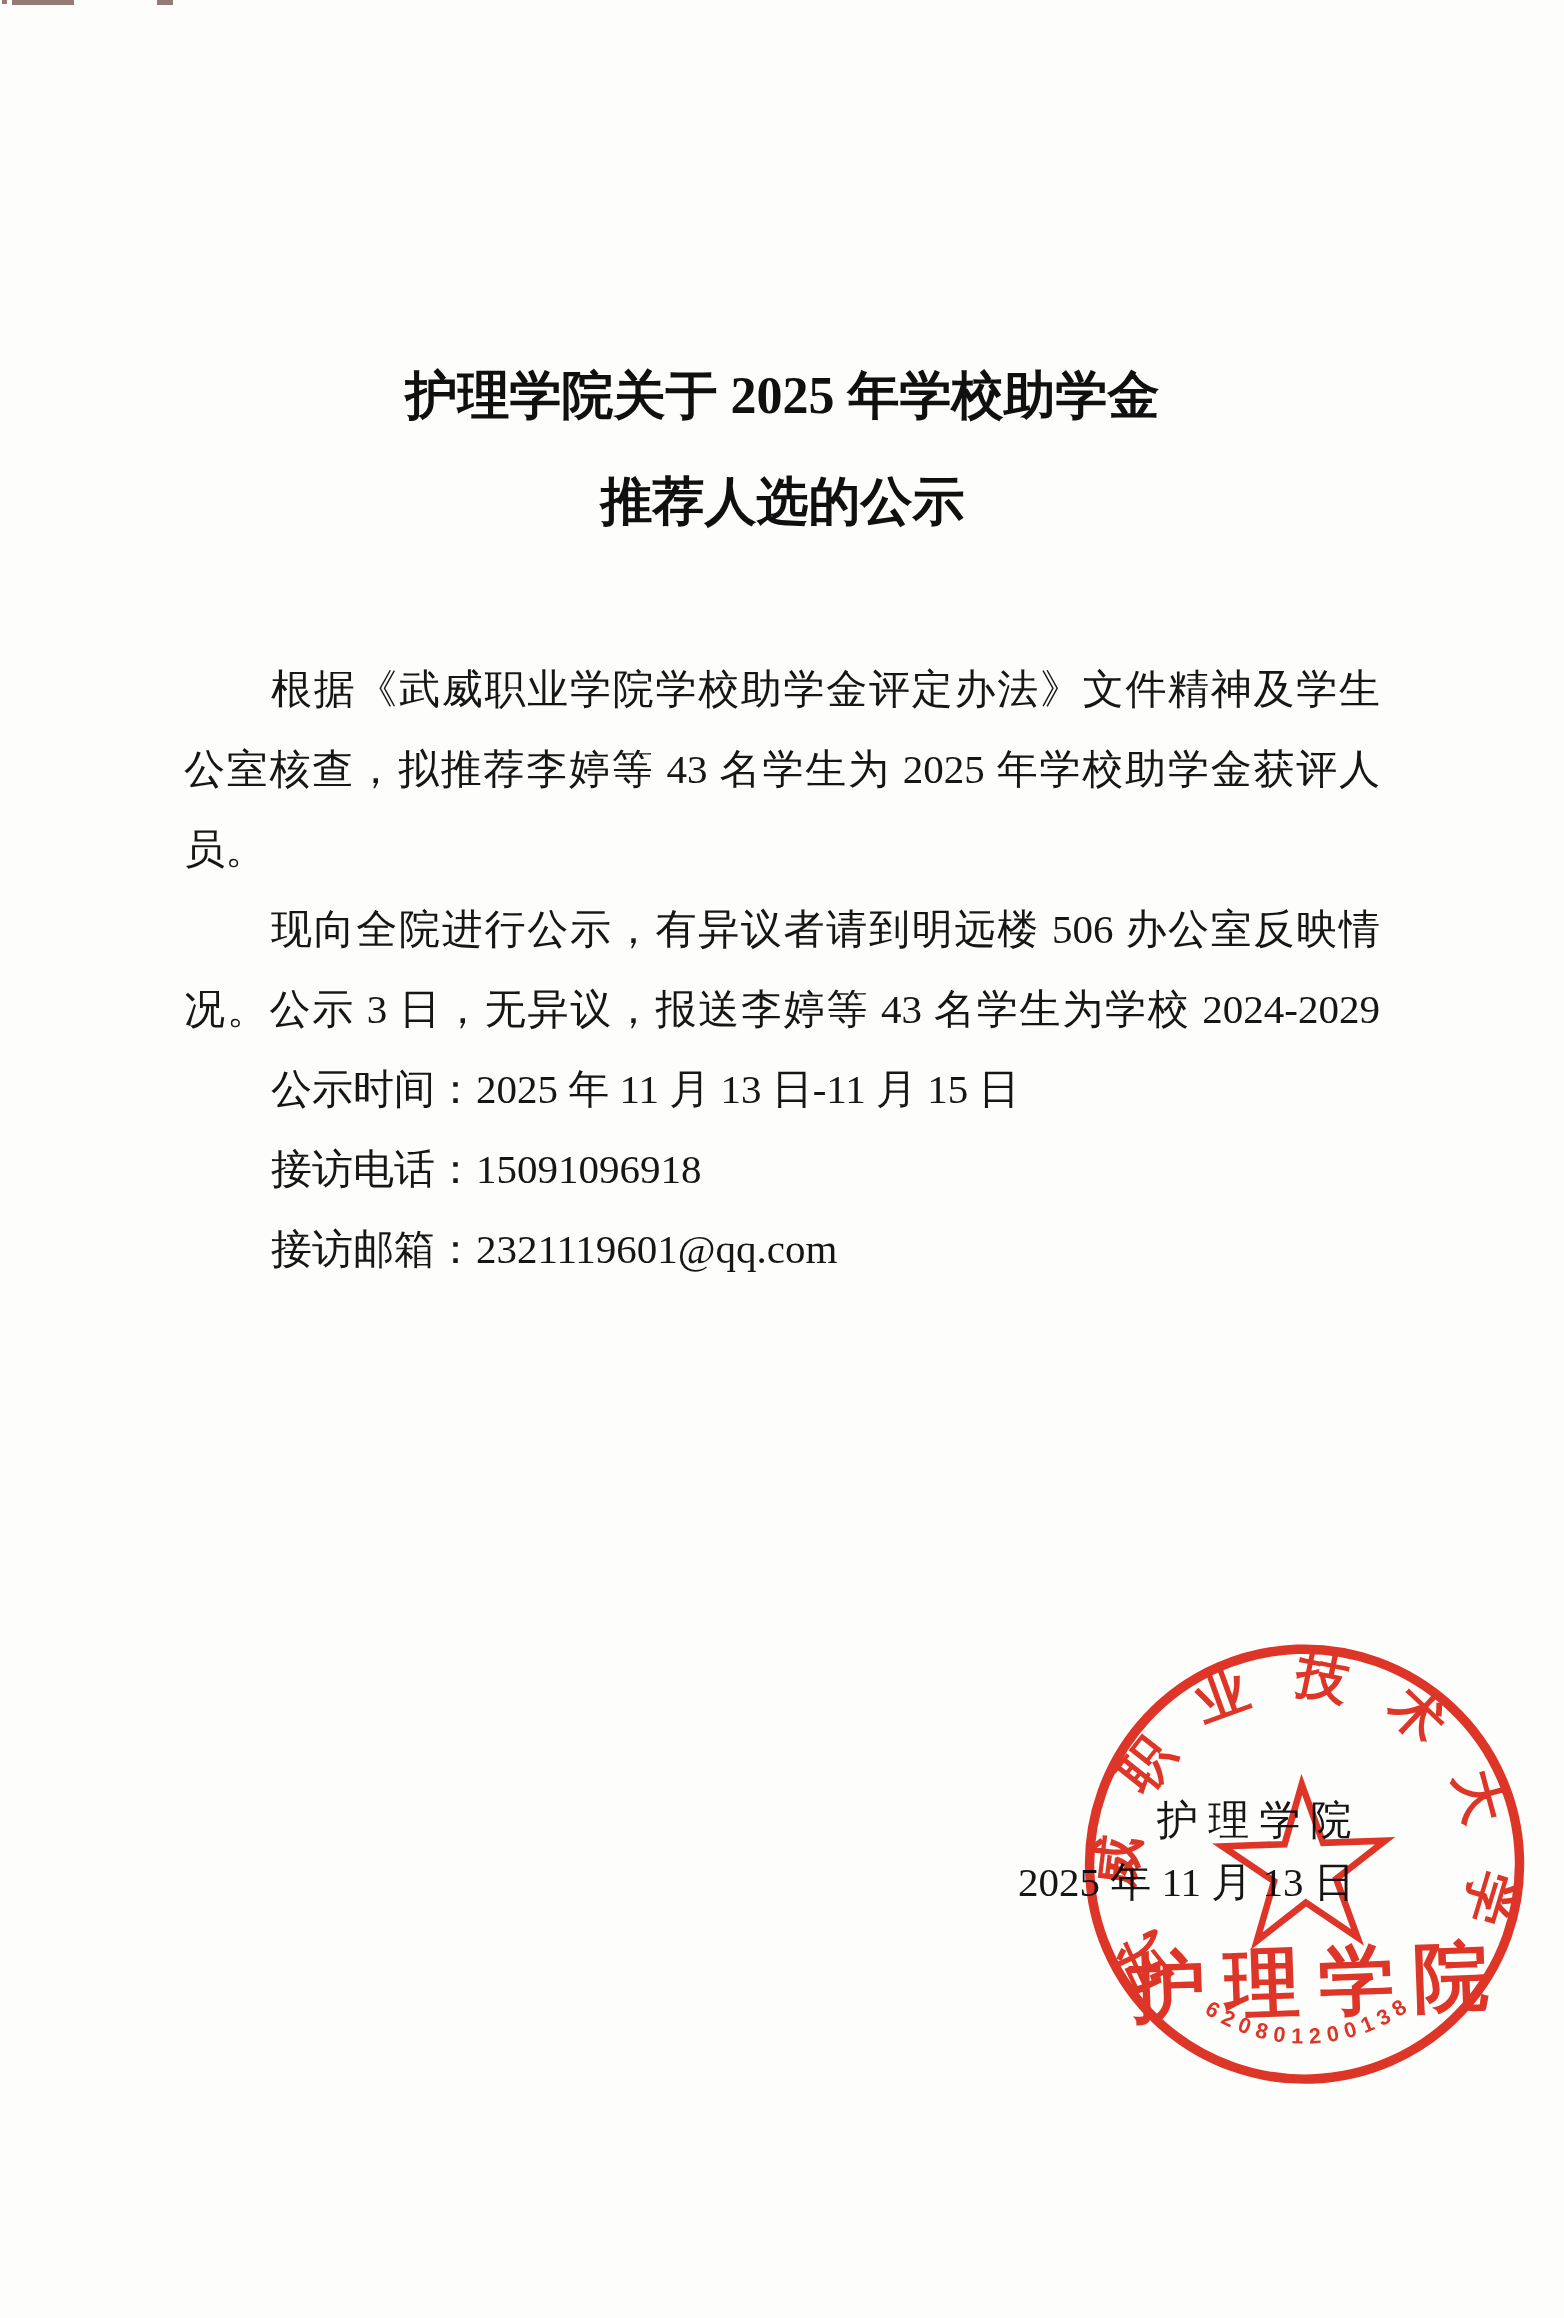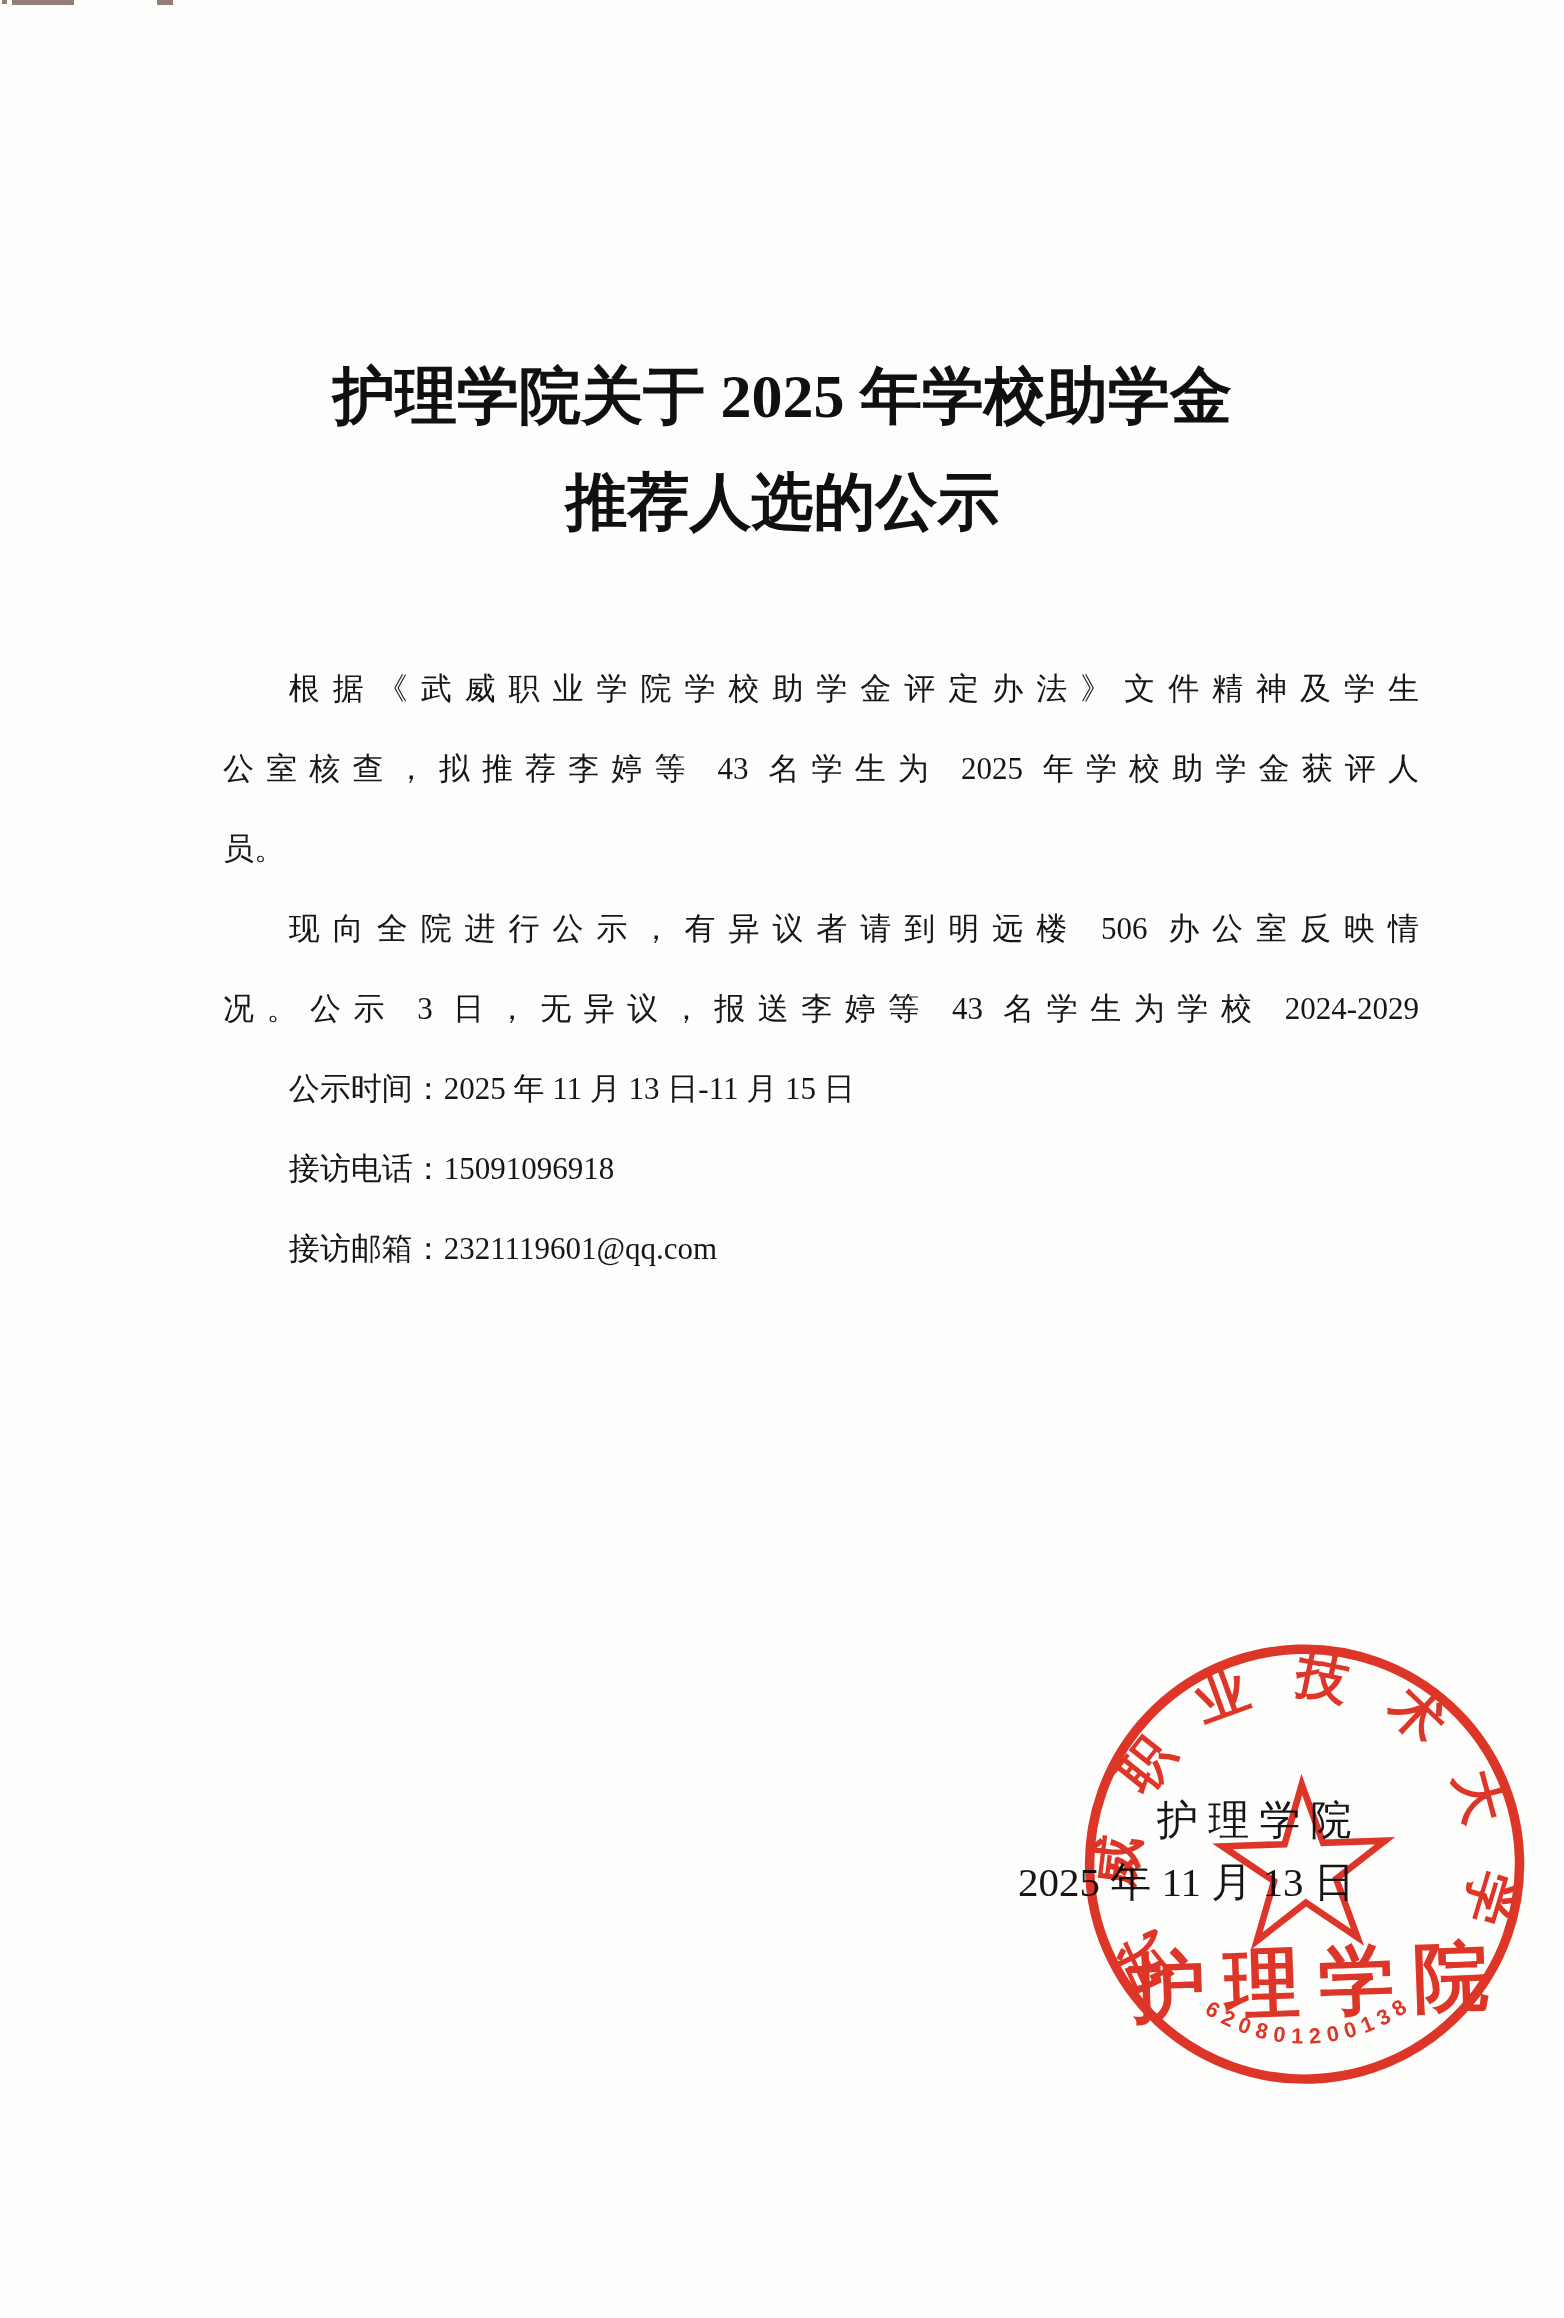--- a/index.html
+++ b/index.html
@@ -16,33 +16,32 @@
   
   .artifact { position: absolute; background: #6e5048; opacity: .75; }
   .artifact.a1 { left: 11.6px; top: 0; width: 62px; height: 5.1px; }
   .artifact.a2 { left: 157px; top: 0; width: 16px; height: 5.1px; }
   .artifact.a3 { left: 1.5px; top: 0; width: 5.8px; height: 4.4px; }
 
   .doc-title {
     position: absolute;
     top: 343px; left: 0; width: 1565px;
     text-align: center;
-    font-size: 62px;
+    font-size: 52px;
     font-weight: 700;
     color: #101010;
   }
   .doc-title .t-line { line-height: 106px; height: 106px; }
 
   .body-text {
     position: absolute;
     top: 649px; left: 184px; width: 1196px;
-    font-size: 31px;
+    font-size: 41px;
     line-height: 80px;
     color: #161616;
-    margin-left: 39px;
   }
   .body-line { height: 80px; white-space: nowrap; }
   .body-line.justify { white-space: normal; text-align: justify; text-align-last: justify; }
   .body-line.indent { text-indent: 2.12em; }
 
   .signature-text {
     position: absolute;
     top: 1793px; left: 1157px;
     font-size: 41px; letter-spacing: 10.2px;
     color: #161616;

